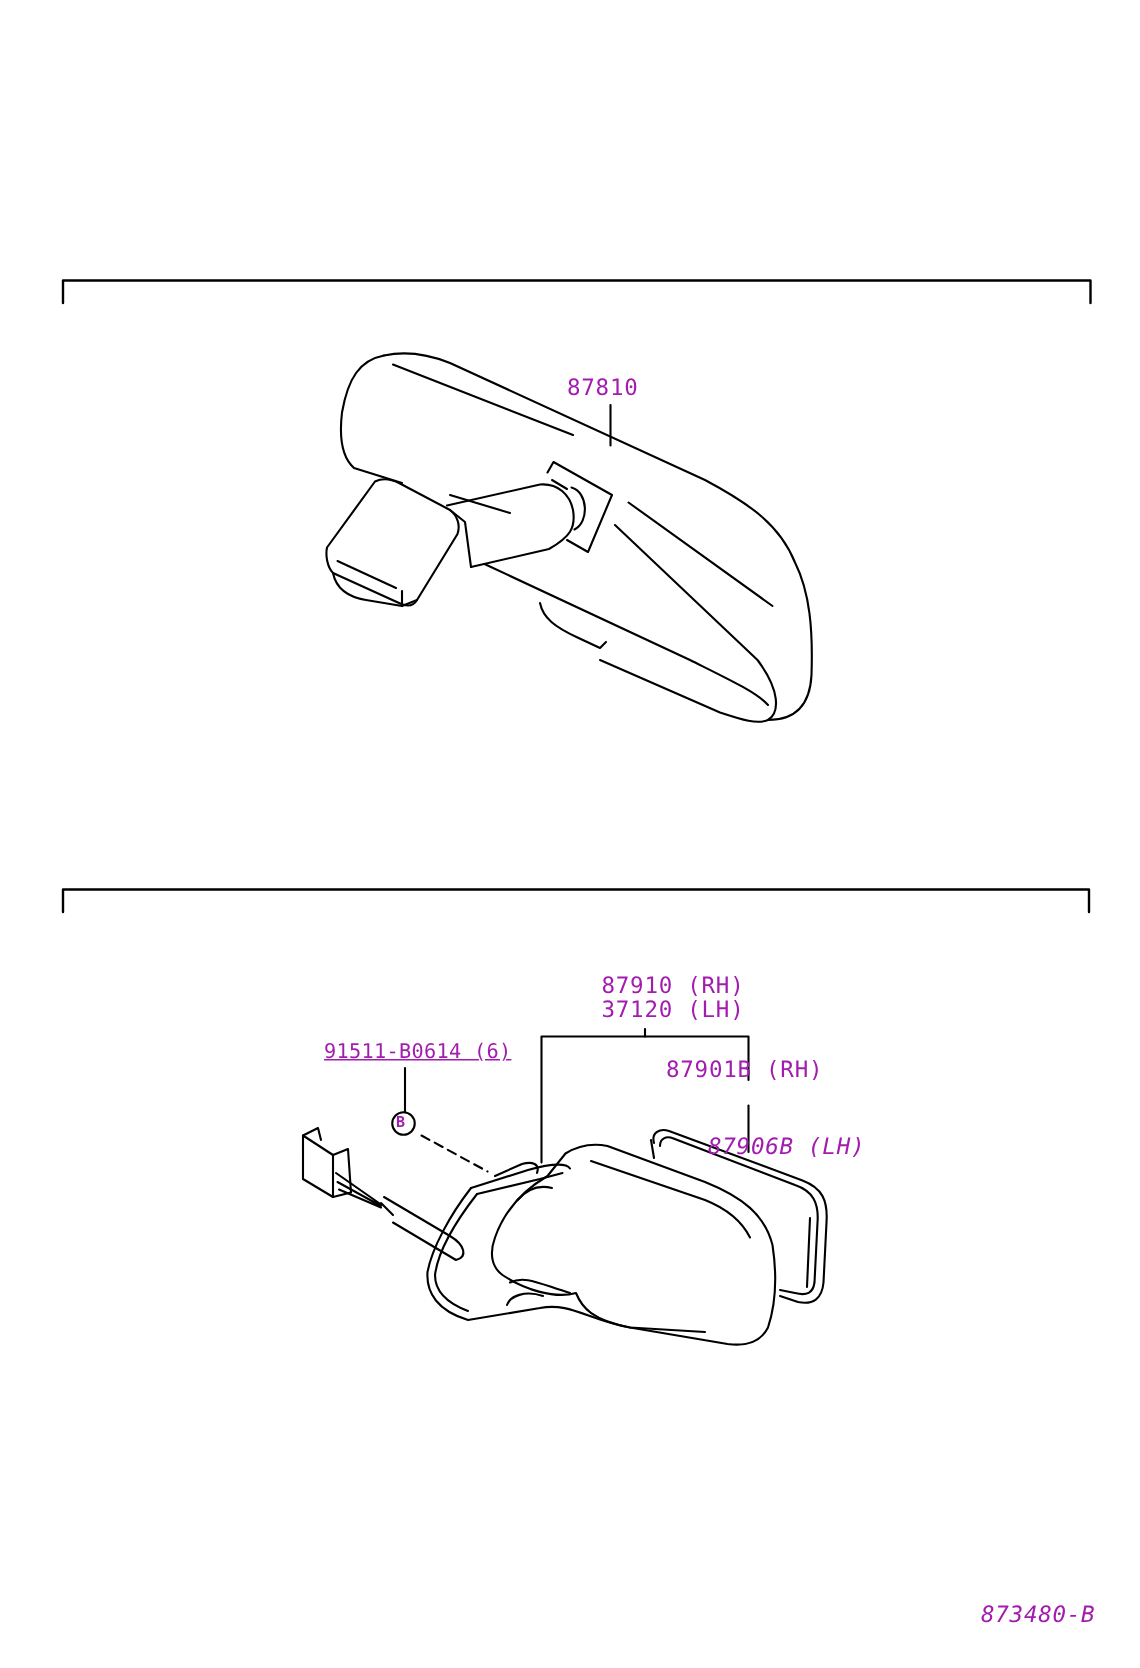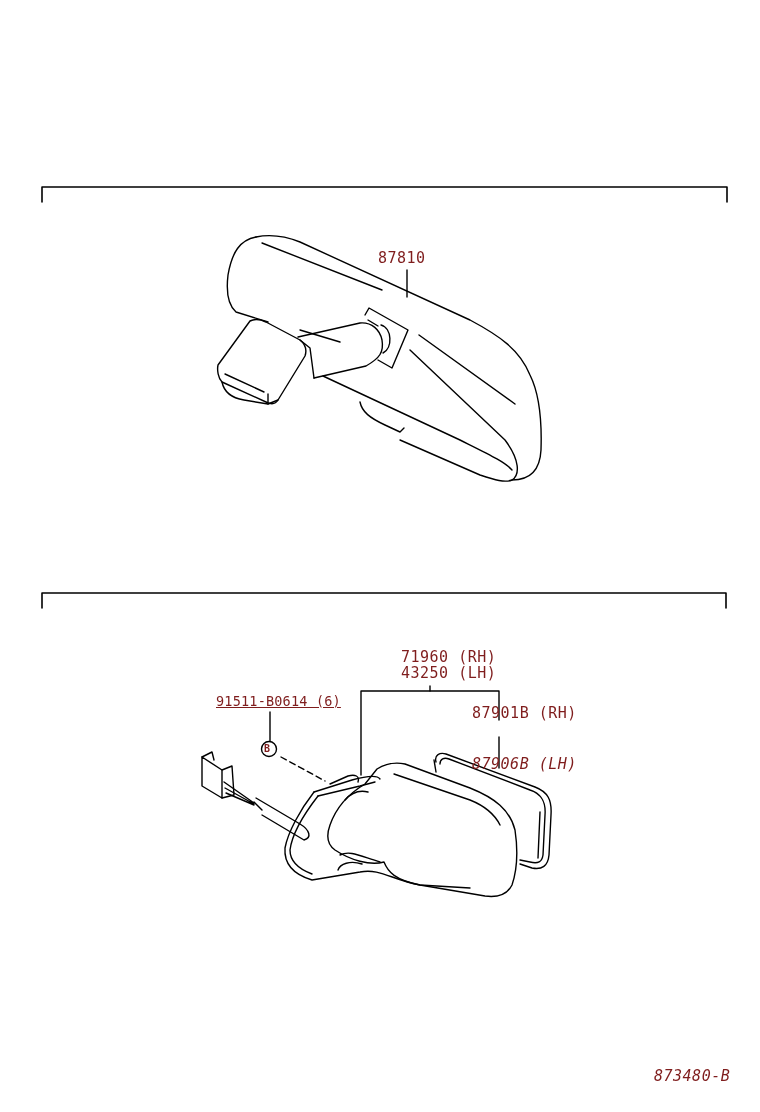--- a/index.html
+++ b/index.html
@@ -1,20 +1,20 @@
 <!DOCTYPE html>
 <html><head>
   <meta charset="utf-8">
   <style>
     html, body { margin: 0; padding: 0; background: #ffffff; }
     body { width: 760px; height: 1112px; position: relative; overflow: hidden;
            font-family: "DejaVu Sans Mono", "Liberation Mono", monospace; color: #000; }
     svg.art { position: absolute; left: 0; top: 0; }
     .lbl { position: absolute; font-size: 15px; line-height: 16px; letter-spacing: 0.5px;
-           white-space: pre; color: #7f1d1d; }
+           white-space: pre; color: #a21caf; }
     .lbl.sm { font-size: 13.5px; letter-spacing: 0.2px; }
   </style>
 </head>
 <body>
 
 <svg class="art" width="760" height="1112" viewBox="0 0 760 1112" fill="none" stroke="#000" stroke-width="1.4" stroke-linejoin="round" stroke-linecap="round">
 
   <g stroke-width="1.6">
     <polyline points="42,202 42,187 727,187 727,202"></polyline>
   </g>
@@ -100,22 +100,22 @@
              L549,855 C548,866 542,870 532,868 L520,864"></path>
     <path d="M440,764 C440,759 444,757 449,759 L530,790 C542,794 546,802 545,815
              L543,855 C542,862 538,864 530,862 L520,860"></path>
     <path d="M434,760 L436,772"></path>
     <path d="M540,812 L538,858"></path>
   </g>
 </svg>
 
 <div class="lbl" style="left:378px; top:250px;">87810</div>
 
-<div class="lbl" style="left:401px; top:649px;">71960 (RH)</div>
-<div class="lbl" style="left:401px; top:665px;">43250 (LH)</div>
+<div class="lbl" style="left:401px; top:649px;">87910 (RH)</div>
+<div class="lbl" style="left:401px; top:665px;">37120 (LH)</div>
 
-<div class="lbl" style="left:472px; top:705px;">87901B (RH)</div>
+<div class="lbl" style="left:444px; top:705px;">87901B (RH)</div>
 <div class="lbl" style="left:472px; top:756px;font-style:italic;">87906B (LH)</div>
 
 <div class="lbl sm" style="left:216px; top:693px;text-decoration:underline;">91511-B0614 (6)</div>
 <div class="lbl" style="left:264px; top:742px; font-size:10px; line-height:14px; font-weight:bold;">B</div>
 
 <div class="lbl" style="left:654px; top:1068px;font-style:italic;">873480-B</div>
 
 </body></html>

